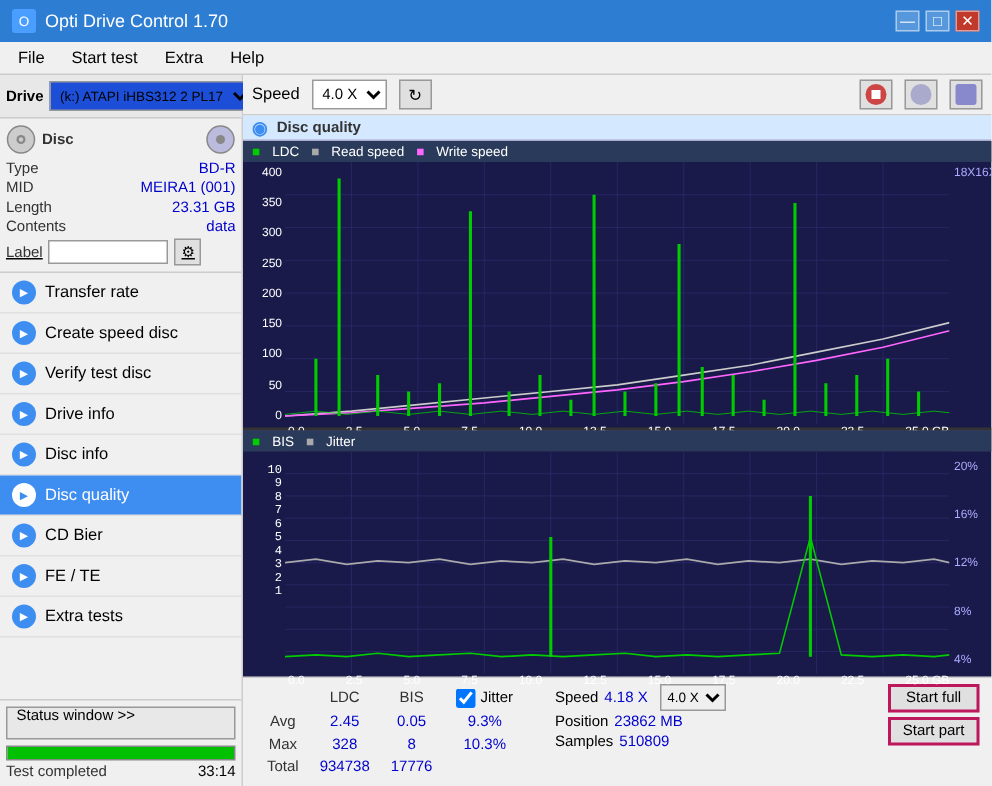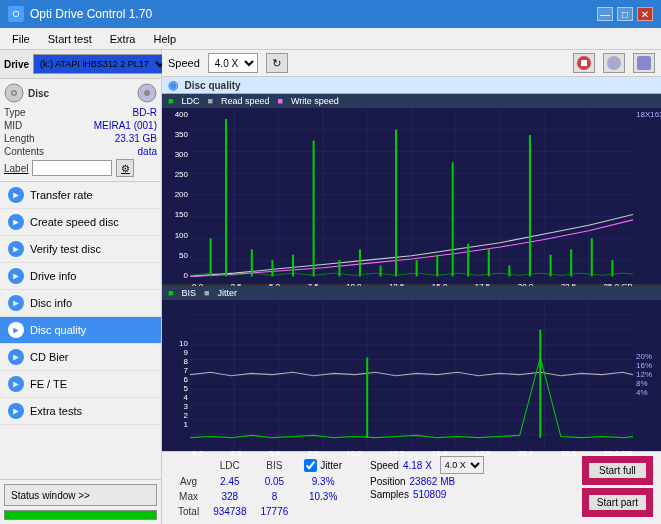--- a/index.html
+++ b/index.html
@@ -42,21 +42,21 @@
     
     .nav-items { flex: 1; overflow-y: auto; }
     .nav-item { display: flex; align-items: center; gap: 6px; padding: 5px 8px; cursor: pointer; font-size: 11px; border-bottom: 1px solid #e0e0e0; }
     .nav-item.active { background: #3d8ef0; color: white; }
     .nav-icon { width: 16px; height: 16px; border-radius: 8px; display: flex; align-items: center; justify-content: center; font-size: 9px; flex-shrink: 0; }
     .nav-icon.blue { background: #3d8ef0; color: white; }
     .nav-icon.active-icon { background: white; color: #3d8ef0; }
     
     
     .status-area { border-top: 1px solid #ccc; padding: 4px; }
-    .status-btn { width: 100%; height: 22px; background: #e8e8e8; border: 1px solid #999; font-size: 10px; cursor: pointer; text-align: left; padding: 0 6px; display: flex; align-items: center; gap: 4px; }
+    .status-btn { width: 100%; height: 22px; background: #e8e8e8; border: 1px solid #999; font-size: 10px; cursor: pointer; text-align: left; padding: 0 6px; display: flex; gap: 4px; }
     .progress-bar-outer { height: 10px; background: #c0c0c0; border: 1px solid #888; margin-top: 4px; }
     .progress-bar-inner { height: 100%; background: #00c000; }
     .status-footer { display: flex; justify-content: space-between; font-size: 10px; margin-top: 2px; }
     .status-text { color: #333; }
     
     
     .content { flex: 1; display: flex; flex-direction: column; background: #1a1a4a; }
     
     
     .speed-row { background: #f0f0f0; border-bottom: 1px solid #ccc; padding: 3px 6px; display: flex; align-items: center; gap: 8px; }
@@ -67,21 +67,21 @@
     
     .stats-area { background: #f0f0f0; border-top: 1px solid #ccc; padding: 4px 8px; display: flex; gap: 12px; align-items: flex-start; }
     .stats-table { font-size: 10px; }
     .stats-table td { padding: 1px 6px; text-align: center; }
     .stats-table th { padding: 1px 6px; font-weight: normal; color: #333; }
     .stat-blue { color: #0000cc; }
     .jitter-checkbox { display: flex; align-items: center; gap: 3px; font-size: 10px; }
     .speed-info { font-size: 10px; display: flex; flex-direction: column; gap: 2px; }
     .speed-val { color: #0000cc; }
     .action-btns { display: flex; flex-direction: column; gap: 3px; margin-left: 4px; }
-    .action-btn { padding: 2px 8px; font-size: 10px; background: #e0e0e0; border: 7px solid #be185d; cursor: pointer; white-space: nowrap; }
+    .action-btn { padding: 2px 8px; font-size: 10px; background: #e0e0e0; border: 2px solid #be185d; cursor: pointer; white-space: nowrap; }
 
     
     .dq-header { background: #d4e8ff; border-bottom: 1px solid #aac; padding: 1px 6px; display: flex; align-items: center; gap: 6px; font-size: 10px; font-weight: bold; color: #333; }
     .dq-icon { color: #3d8ef0; font-size: 12px; }
     
     .charts-wrapper { flex: 1; display: flex; flex-direction: column; }
   </style>
 </head>
 <body>
 
@@ -190,20 +190,24 @@
         <span>Extra tests</span>
       </div>
     </div>
 
     <div class="status-area">
       <button class="status-btn">
         <span>Status window &gt;&gt;</span>
       </button>
       <div class="progress-bar-outer">
         <div class="progress-bar-inner" style="width: 100%;"></div>
+      </div>
+      <div class="status-footer">
+        <span class="status-text">Test completed</span>
+        <span>33:14</span>
       </div>
     </div>
 
   </div>
 
   <div class="content" style="background:#f0f0f0;">
 
     <div class="speed-row">
       <span>Speed</span>
       <select class="speed-select">
@@ -341,21 +345,21 @@
 
       <div style="flex:1; position:relative; background:#1a1a4a;">
         <div style="display:flex; align-items:center; gap:8px; padding:2px 6px; background:#2a3a5a; color:white; font-size:9px;">
           <span style="color:#00cc00; font-size:9px;">■</span>
           <span>BIS</span>
           <span style="color:#aaaaaa; font-size:9px;">■</span>
           <span>Jitter</span>
         </div>
         <div style="display:flex; height:calc(100% - 16px);">
 
-          <div style="display:flex; flex-direction:column; justify-content:flex-end; padding:20px 2px; width:28px; color:white; font-size:8px; text-align:right;">
+          <div style="display:flex; flex-direction:column; justify-content:flex-start; padding:8px 2px; width:28px; color:white; font-size:8px; text-align:right;font-family:Liberation Mono, monospace;">
             <span>10</span>
             <span>9</span>
             <span>8</span>
             <span>7</span>
             <span>6</span>
             <span>5</span>
             <span>4</span>
             <span>3</span>
             <span>2</span>
             <span>1</span>
@@ -387,21 +391,21 @@
 
               <polyline points="0,65 20,63 40,66 60,64 80,65 100,63 120,66 140,64 160,65 180,63 200,66 220,64 240,65 260,63 280,66 300,64 320,65 340,63 360,66 380,64 400,65 420,63 430,65" stroke="#aaaaaa" stroke-width="1" fill="none"></polyline>
 
               <polyline points="0,120 20,119 40,120 60,118 80,120 100,119 120,118 140,120 160,119 180,120 200,119 220,118 240,120 260,119 280,120 300,119 320,118 340,50 360,119 380,120 400,119 420,120 430,119" stroke="#00cc00" stroke-width="1" fill="none"></polyline>
 
               <line x1="340" y1="120" x2="340" y2="26" stroke="#00cc00" stroke-width="2"></line>
               <line x1="172" y1="120" x2="172" y2="50" stroke="#00cc00" stroke-width="2"></line>
             </svg>
           </div>
 
-          <div style="display:flex; flex-direction:column; justify-content:center; padding:5px 3px; width:28px; color:#aaaaff; font-size:8px;">
+          <div style="display:flex; flex-direction:column; justify-content:space-between; padding:5px 3px; width:28px; color:#aaaaff; font-size:8px;">
             <span>20%</span>
             <span>16%</span>
             <span>12%</span>
             <span>8%</span>
             <span>4%</span>
           </div>
         </div>
 
         <div style="display:flex; justify-content:space-between; padding:0 28px 0 30px; color:white; font-size:8px;">
           <span>0.0</span>

